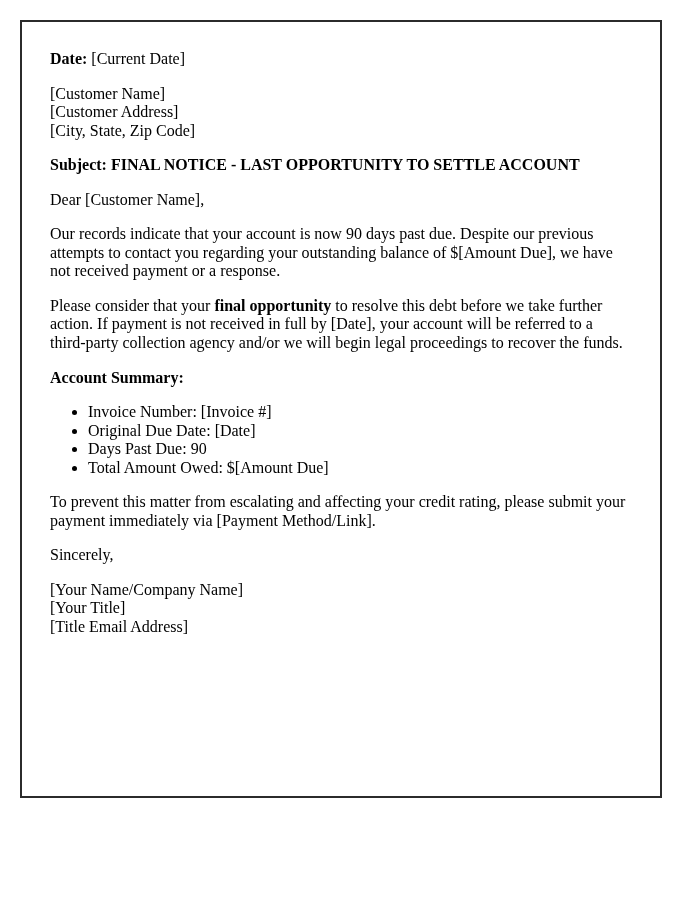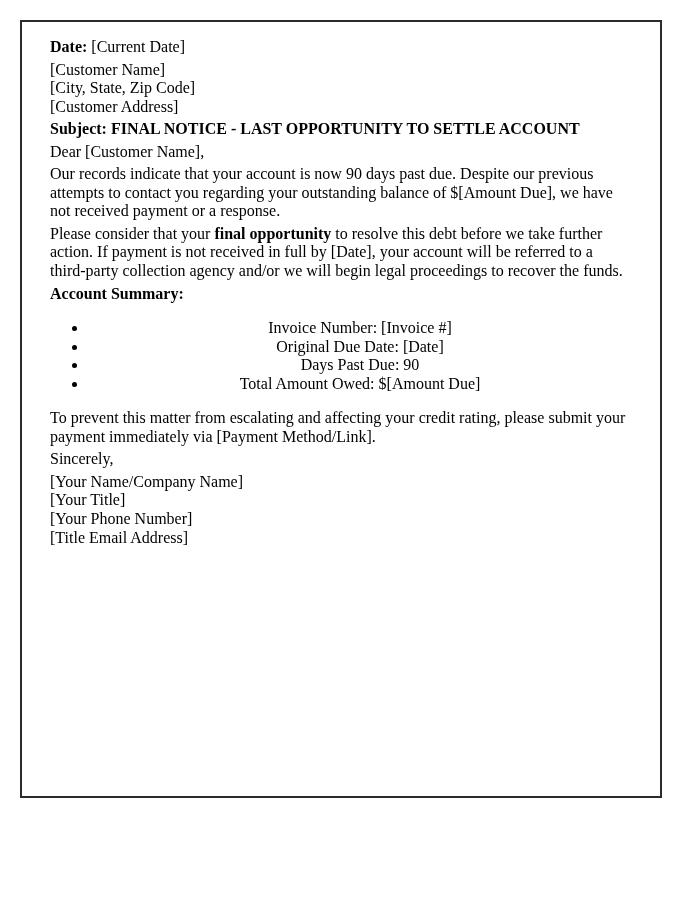--- a/index.html
+++ b/index.html
@@ -19,45 +19,44 @@
     top: 20px;
     width: 642px;
     height: 778px;
     box-sizing: border-box;
     border: 2px solid #2b2b2b;
     padding: 12px 28px 28px 28px;
     font-size: 16px;
     line-height: 1.16;
     overflow: hidden;
   }
-  .para { margin: 4px 0; font-family: Liberation Serif, serif; }
+  .para { margin: 16px 0; font-family: Liberation Serif, serif; }
   .bold { font-weight: bold; }
   .line { display: block; }
   ul.summary-list {
     margin: 16px 0;
     padding-left: 38px;
     list-style-type: disc;
-    text-align: center;
   }
   ul.summary-list li { margin: 0; padding: 0; }
 </style>
 </head>
 <body>
 
 <div class="letter">
 
   <p class="para">
     <strong>Date:</strong>
     <span>[Current Date]</span>
   </p>
 
   <p class="para">
     <span class="line">[Customer Name]</span>
+    <span class="line">[Customer Address]</span>
     <span class="line">[City, State, Zip Code]</span>
-    <span class="line">[Customer Address]</span>
   </p>
 
   <p class="para bold">Subject: FINAL NOTICE - LAST OPPORTUNITY TO SETTLE ACCOUNT</p>
 
   <p class="para">Dear [Customer Name],</p>
 
   <p class="para">Our records indicate that your account is now 90 days past due. Despite our previous attempts to contact you regarding your outstanding balance of $[Amount Due], we have not received payment or a response.</p>
 
   <p class="para"><span>Please consider that your </span><strong>final opportunity</strong><span> to resolve this debt before we take further action. If payment is not received in full by [Date], your account will be referred to a third-party collection agency and/or we will begin legal proceedings to recover the funds.</span></p>
 
@@ -72,17 +71,16 @@
 
   <p class="para">To prevent this matter from escalating and affecting your credit rating, please submit your payment immediately via [Payment Method/Link].</p>
 
 
 
   <p class="para">Sincerely,</p>
 
   <p class="para">
     <span class="line">[Your Name/Company Name]</span>
     <span class="line">[Your Title]</span>
-    <span class="line">[Your Phone Number]</span>
     <span class="line">[Title Email Address]</span>
   </p>
 
 </div>
 
 </body></html>

